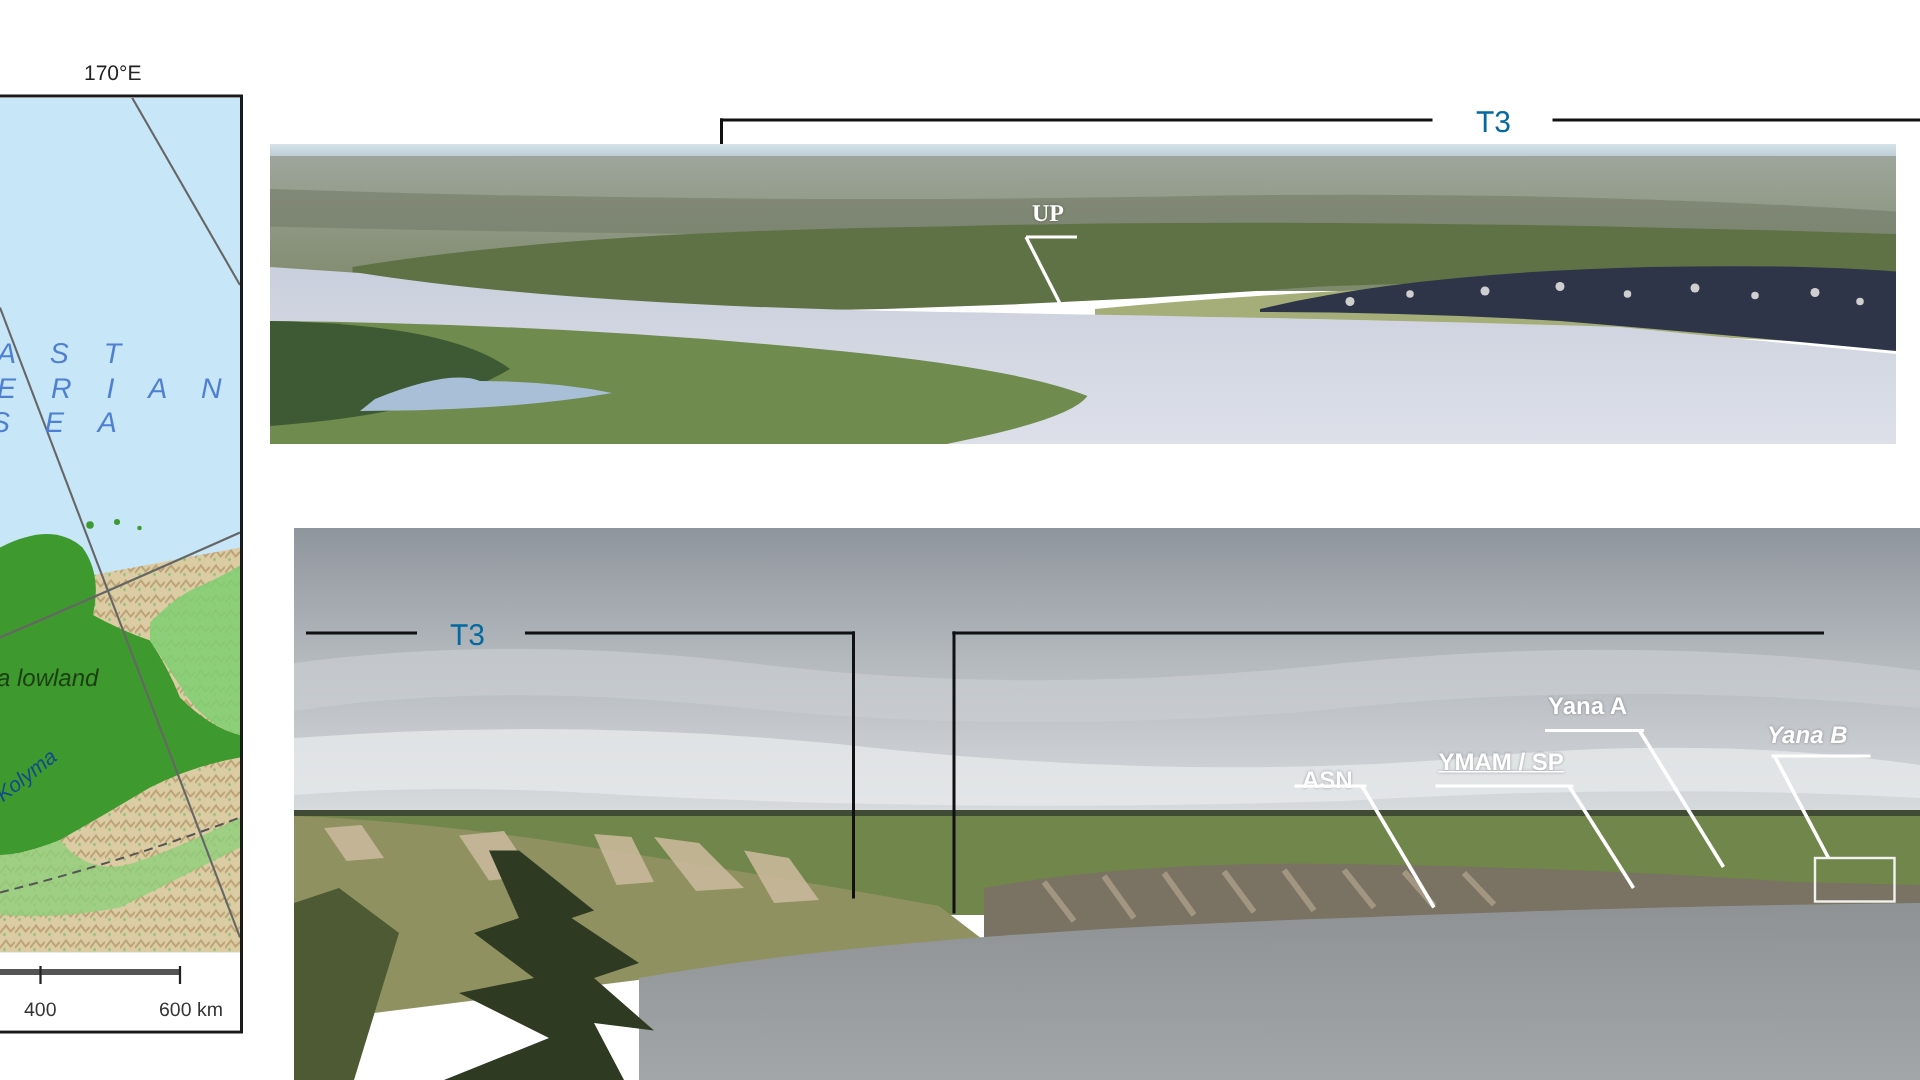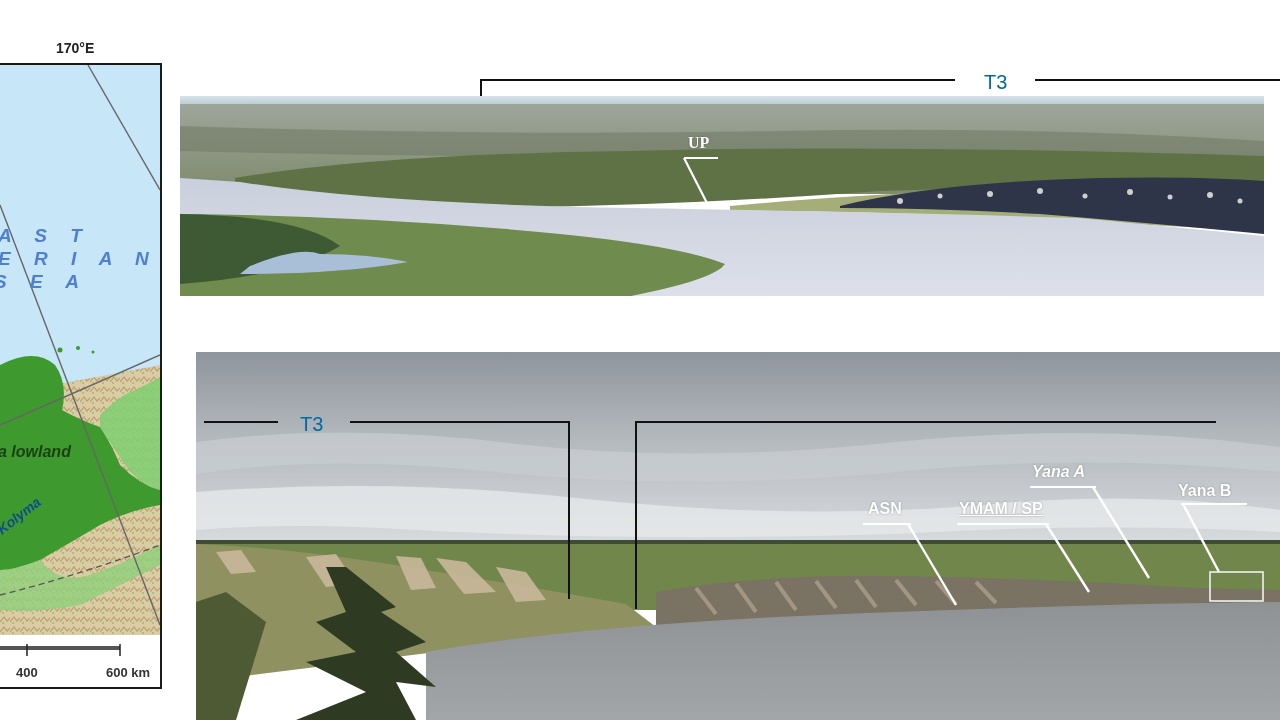--- a/index.html
+++ b/index.html
@@ -4,21 +4,21 @@
   <style>
     html, body { margin: 0; padding: 0; }
     body {
       width: 1280px; height: 720px; overflow: hidden;
       background: #ffffff; position: relative;
       font-family: "Liberation Sans", sans-serif;
     }
     .abs { position: absolute; }
 
     
-    #map-panel { left: 0; top: 0; width: 175px; height: 680px; font-weight: bold; }
+    #map-panel { left: 0; top: 0; width: 175px; height: 680px; }
     #map-lon-label { left: 56px; top: 40px; font-size: 14px; color: #222; }
     #map-frame {
       left: -2px; top: 63px; width: 160px; height: 622px;
       border: 2px solid #1a1a1a; background: #ffffff; overflow: hidden;
     }
     #map-frame svg { position: absolute; left: 0; top: 0; }
     .sea-label { font-style: italic; fill: #4f7fd1; font-size: 19px; letter-spacing: 9px; font-family: "Liberation Sans", sans-serif; }
     .land-label { font-style: italic; fill: #1b3f12; font-size: 16px; font-family: "Liberation Sans", sans-serif; }
     .river-label { font-style: italic; fill: #114a8c; font-size: 14px; font-family: "Liberation Sans", sans-serif; }
     .scale-text { fill: #333; font-size: 13px; font-family: "Liberation Sans", sans-serif; }
@@ -188,30 +188,30 @@
   <div class="abs" style="left:8px; top:69px; width:74px; height:2px; background:#111;"></div>
   <div class="abs bracket-label" style="left:104px; top:61px;">T3</div>
   <div class="abs" style="left:154px; top:69px; width:220px; height:2px; background:#111;"></div>
   <div class="abs" style="left:372px; top:69px; width:2px; height:178px; background:#111;"></div>
 
   <div class="abs" style="left:439px; top:69px; width:2px; height:188px; background:#111;"></div>
   <div class="abs" style="left:439px; top:69px; width:581px; height:2px; background:#111;"></div>
   <div class="abs bracket-label" style="left:1068px; top:61px;margin-left:41px;">T2</div>
 
   
-  <div class="abs site-label" style="left:672px; top:148px;">ASN</div>
+  <div class="abs site-label" style="left:672px; top:160px;">ASN</div>
   <div class="abs" style="left:667px; top:171px; width:48px; height:2px; background:#fff;"></div>
 
   <div class="abs site-label" style="left:763px; top:148px;text-decoration:underline;">YMAM / SP</div>
   <div class="abs" style="left:761px; top:171px; width:92px; height:2px; background:#fff;"></div>
 
-  <div class="abs site-label" style="left:836px; top:111px;font-style:italic;">Yana A</div>
+  <div class="abs site-label" style="left:836px; top:111px;">Yana A</div>
   <div class="abs" style="left:834px; top:134px; width:66px; height:2px; background:#fff;"></div>
 
-  <div class="abs site-label" style="left:982px; top:130px;">Yana B</div>
+  <div class="abs site-label" style="left:982px; top:130px;font-style:italic;">Yana B</div>
   <div class="abs" style="left:985px; top:151px; width:66px; height:2px; background:#fff;"></div>
 
   <svg class="abs" width="1084" height="368" style="left:0; top:0;">
     <line x1="712" y1="172" x2="760" y2="253" stroke="#fff" stroke-width="2.4"></line>
     <line x1="850" y1="172" x2="893" y2="240" stroke="#fff" stroke-width="2.4"></line>
     <line x1="897" y1="135" x2="953" y2="226" stroke="#fff" stroke-width="2.4"></line>
     <line x1="987" y1="152" x2="1023" y2="220" stroke="#fff" stroke-width="2.4"></line>
     <rect x="1014" y="220" width="53" height="29" fill="none" stroke="#f2f2f2" stroke-width="1.6"></rect>
   </svg>
 </div>

